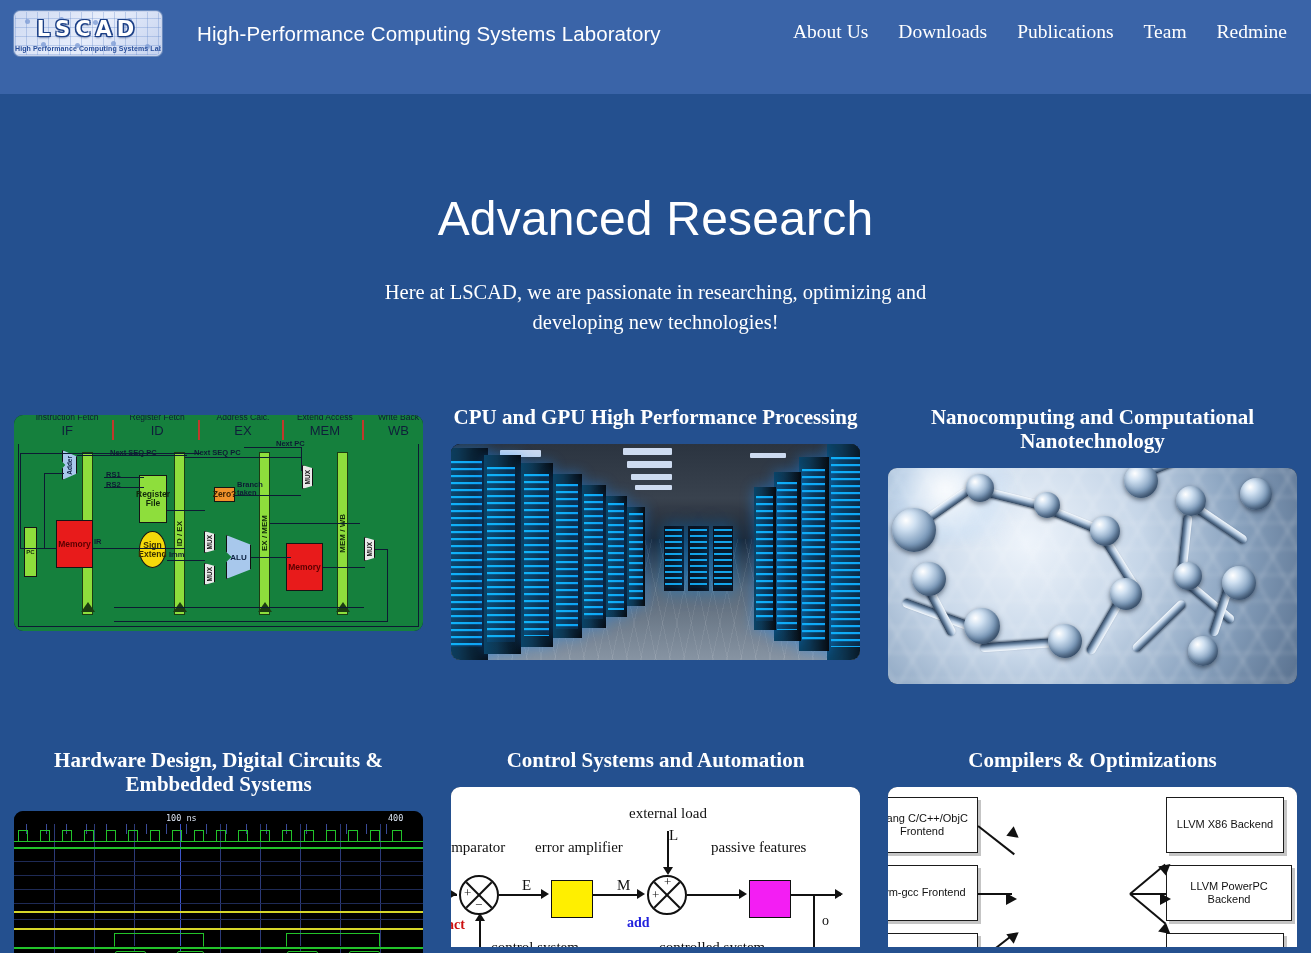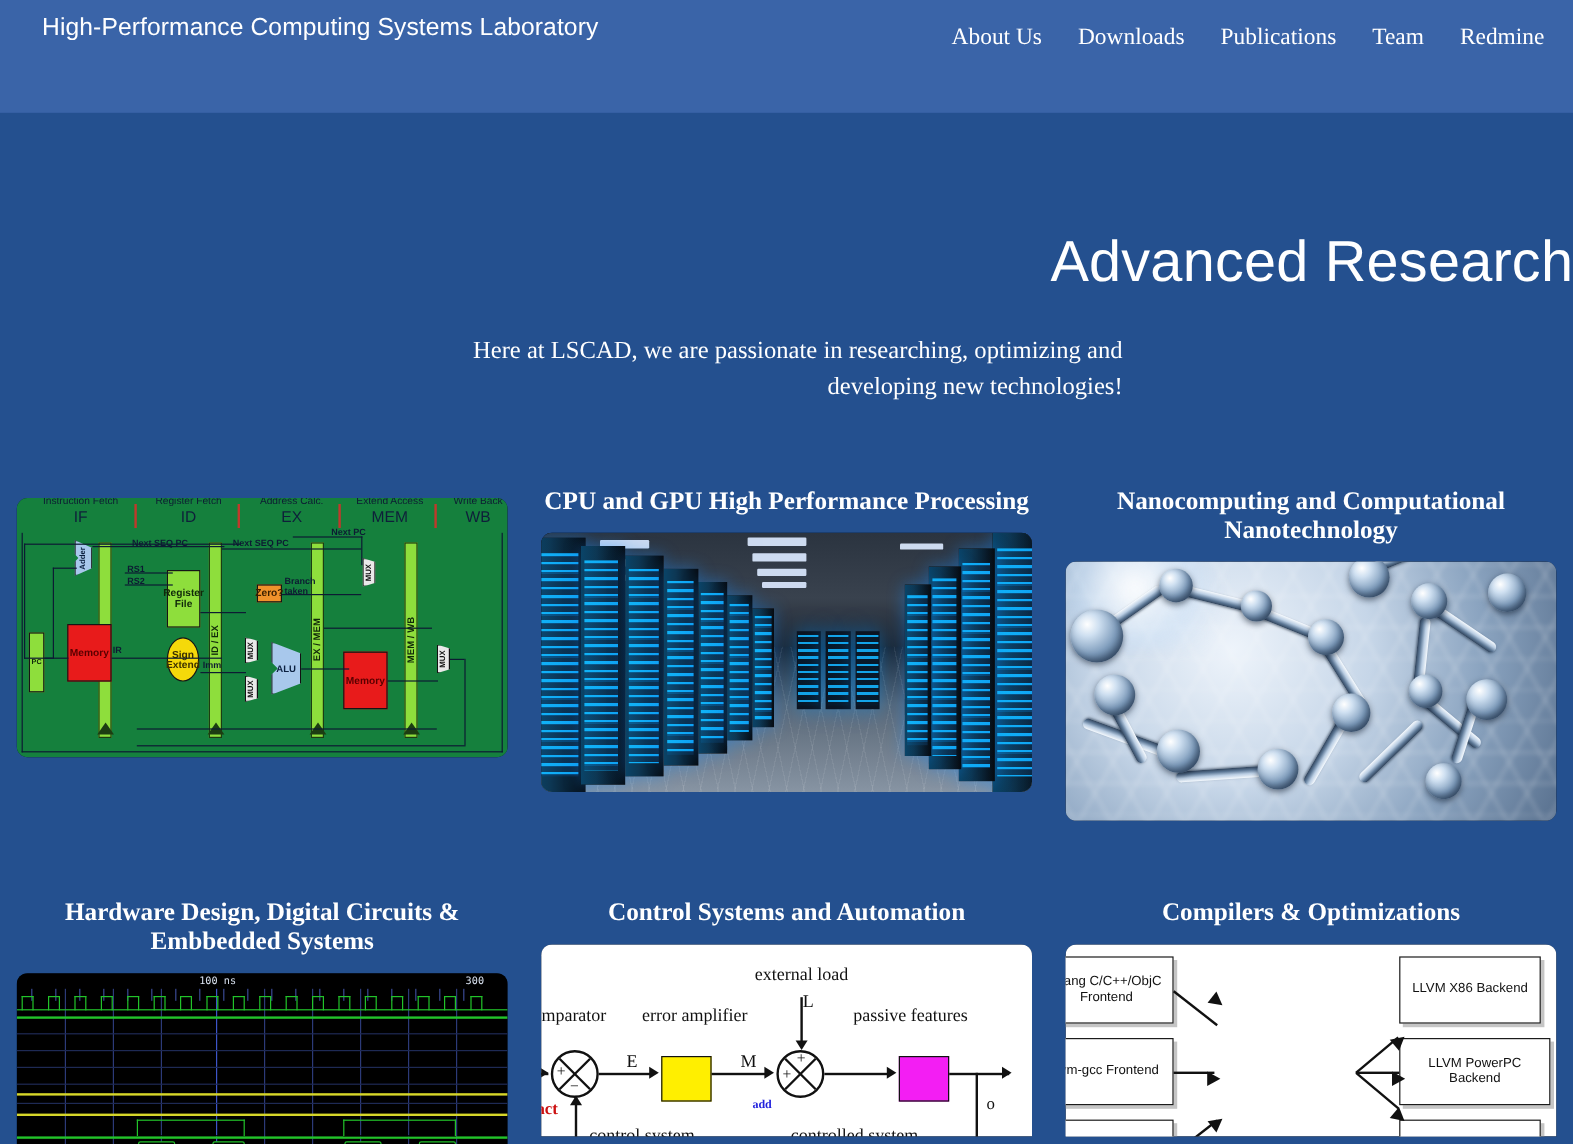--- a/index.html
+++ b/index.html
@@ -53,38 +53,38 @@
        0 2px 2px rgba(20,50,110,.55);
   }
   .logo .tagline{
     position:absolute; bottom:3px; left:0; right:0;
     text-align:center;
     font-family:"Liberation Sans", sans-serif;
     font-weight:bold; font-size:7px; letter-spacing:.1px;
     color:#2a4f9b; white-space:nowrap;
   }
   .site-title{
-    margin-left:21px;
+    margin-left:35px;
     font-size:20.5px; font-weight:400; color:#ffffff;
     letter-spacing:.1px; white-space:nowrap;
   }
 
   .main-nav{
     position:absolute; right:14px; top:21px;
     display:flex; align-items:center; gap:0px;
   }
   .nav-link{
     font-family:"Liberation Serif", serif;
     font-size:19.5px; color:#ffffff; text-decoration:none;
     padding:0 15px; white-space:nowrap; cursor:pointer;
   }
   .nav-link:last-child{ padding-right:10px; }
 
   
-  .hero{ position:absolute; top:94px; left:0; width:1311px; text-align:right; }
+  .hero{ position:absolute; top:94px; left:0; width:1311px; text-align:center; }
   .hero-title{
     margin:0; padding-top:101px;
     font-size:48px; font-weight:400; letter-spacing:.2px; color:#ffffff;
     line-height:1;
   }
   .hero-sub{
     margin:0 auto; padding-top:34px; width:560px;
     font-family:"Liberation Serif", serif;
     font-size:20.5px; line-height:30px; color:#ffffff;
   }
@@ -315,20 +315,35 @@
     position:absolute; width:0;height:0;
     border-top:6px solid transparent; border-bottom:6px solid transparent;
     border-left:11px solid #111; transform-origin:0 50%;
   }
 </style>
 </head>
 <body>
 
 <header class="site-header">
   <div class="brand">
+    <div class="logo">
+      <div class="circuit"></div>
+      <div class="pads">
+        <i style="left:10px;top:7px"></i>
+          <i style="left:44px;top:5px"></i>
+        <i style="left:78px;top:8px"></i>
+          <i style="left:112px;top:6px"></i>
+        <i style="left:26px;top:30px"></i>
+          <i style="left:60px;top:31px"></i>
+        <i style="left:96px;top:29px"></i>
+          <i style="left:130px;top:32px"></i>
+      </div>
+      <div class="lscad">LSCAD</div>
+      <div class="tagline">High Performance Computing Systems Laboratory</div>
+    </div>
     <div class="site-title">High-Performance Computing Systems Laboratory</div>
   </div>
 
   <nav class="main-nav">
     <a class="nav-link" href="#">About Us</a>
     <a class="nav-link" href="#">Downloads</a>
     <a class="nav-link" href="#">Publications</a>
     <a class="nav-link" href="#">Team</a>
     <a class="nav-link" href="#">Redmine</a>
   </nav>
@@ -513,21 +528,21 @@
 </section>
 
 <section class="grid row2" style="top:740px">
 
   <article class="card">
     <h2 class="card-title">Hardware Design, Digital Circuits &amp; Embbedded Systems</h2>
     <div class="card-media">
       <div class="wave">
         <div class="topbar">
           <span style="left:152px">100 ns</span>
-          <span style="left:374px">300</span>
+          <span style="left:374px">400</span>
         </div>
         <div class="vgrid" style="left:40px"></div>
           <div class="vgrid" style="left:80px"></div>
         <div class="vgrid" style="left:120px"></div>
           <div class="cursor" style="left:166px"></div>
         <div class="vgrid" style="left:206px"></div>
           <div class="vgrid" style="left:246px"></div>
         <div class="vgrid" style="left:286px"></div>
           <div class="vgrid" style="left:326px"></div>
         <div class="vgrid" style="left:366px"></div>
@@ -599,21 +614,21 @@
     <h2 class="card-title">Control Systems and Automation</h2>
     <div class="card-media">
       <div class="ctrl">
         <div class="t" style="left:-14px;top:52px;font-size:15px">comparator</div>
         <div class="t" style="left:84px;top:52px;font-size:15px">error amplifier</div>
         <div class="t" style="left:178px;top:18px;font-size:15px">external load</div>
         <div class="t" style="left:260px;top:52px;font-size:15px">passive features</div>
         <div class="t" style="left:218px;top:40px;font-size:15px">L</div>
         <div class="t" style="left:71px;top:90px;font-size:15px">E</div>
         <div class="t" style="left:166px;top:90px;font-size:15px">M</div>
-        <div class="t" style="left:176px;top:128px;font-size:10px;color:#2222dd;font-weight:700">add</div>
+        <div class="t" style="left:176px;top:128px;font-size:14px;color:#2222dd;font-weight:700">add</div>
         <div class="t" style="left:-4px;top:130px;font-size:14px;color:#cc1111;font-weight:700">act</div>
         <div class="t" style="left:371px;top:126px;font-size:14px">o</div>
         <div class="t" style="left:40px;top:152px;font-size:15px">control system</div>
         <div class="t" style="left:208px;top:152px;font-size:15px">controlled system</div>
 
         <div class="sum" style="left:8px;top:88px;width:40px;height:40px"></div>
         <span class="sgn" style="left:13px;top:98px">+</span>
         <span class="sgn" style="left:24px;top:110px">−</span>
         <div class="sum" style="left:196px;top:88px;width:40px;height:40px"></div>
         <span class="sgn" style="left:213px;top:87px">+</span>

